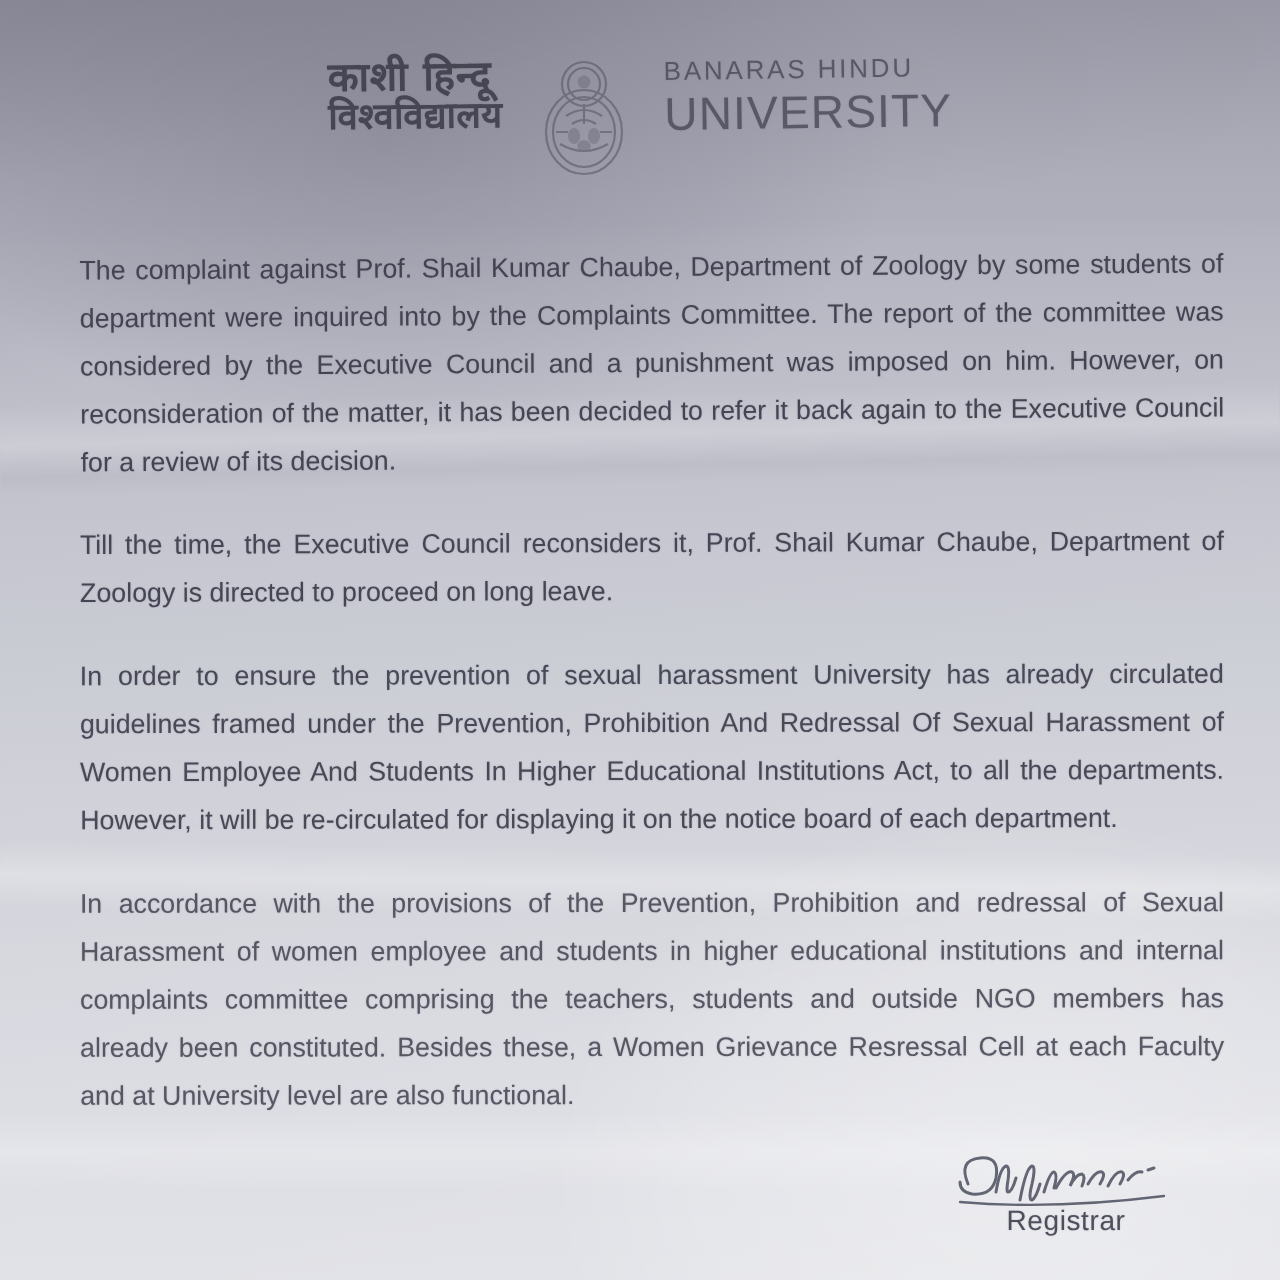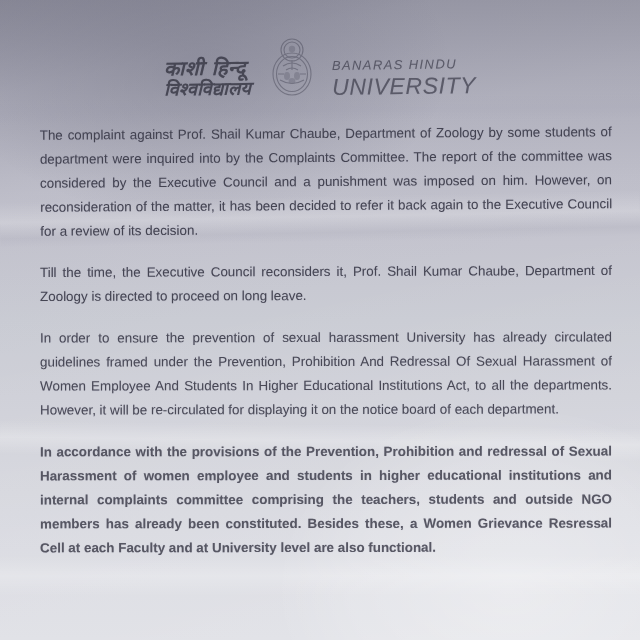--- a/index.html
+++ b/index.html
@@ -112,25 +112,24 @@
       rgba(255,255,255,0) 100%);
   }
 
   
   #letterhead {
     position: absolute;
     left: 0; right: 0;
     top: 28px;
     height: 70px;
     display: flex;
-    align-items: flex-end;
+    align-items: flex-start;
     justify-content: center;
     gap: 14px;
     z-index: 4;
-    font-style: italic;
   }
 
   .hindi-block {
     text-align: left;
     color: #3b3b48;
     font-family: "DejaVu Sans", sans-serif;
     font-weight: 700;
     line-height: 1.06;
     text-shadow: 0 0 1px rgba(120,120,140,0.55);
     opacity: 0.86;
@@ -184,21 +183,21 @@
     margin: 0 0 18px 0;
     text-shadow: 0 0 1px rgba(120,120,142,0.45);
   }
   
   .para-1 {
     transform: rotate(-0.35deg);
     opacity: 0.96;
   }
   .para-2 { transform: rotate(-0.2deg); opacity: 0.95; }
   .para-3 { transform: rotate(-0.12deg); opacity: 0.93; }
-  .para-4 { transform: rotate(-0.08deg); opacity: 0.88; color: #454552; font-weight: bold; }
+  .para-4 { transform: rotate(-0.08deg); opacity: 0.88; color: #454552; }
 
   
   #signature-block {
     position: absolute;
     right: 42px;
     bottom: 22px;
     width: 130px;
     text-align: center;
     z-index: 4;
   }
@@ -262,14 +261,33 @@
 
   </div>
 
   <div id="body-copy">
     <p class="para para-1">The complaint against Prof. Shail Kumar Chaube, Department of Zoology by some students of department were inquired into by the Complaints Committee. The report of the committee was considered by the Executive Council and a punishment was imposed on him. However, on reconsideration of the matter, it has been decided to refer it back again to the Executive Council for a review of its decision.</p>
     <p class="para para-2">Till the time, the Executive Council reconsiders it, Prof. Shail Kumar Chaube, Department of Zoology is directed to proceed on long leave.</p>
     <p class="para para-3">In order to ensure the prevention of sexual harassment University has already circulated guidelines framed under the Prevention, Prohibition And Redressal Of Sexual Harassment of Women Employee And Students In Higher Educational Institutions Act, to all the departments. However, it will be re-circulated for displaying it on the notice board of each department.</p>
     <p class="para para-4">In accordance with the provisions of the Prevention, Prohibition and redressal of Sexual Harassment of women employee and students in higher educational institutions and internal complaints committee comprising the teachers, students and outside NGO members has already been constituted. Besides these, a Women Grievance Resressal Cell at each Faculty and at University level are also functional.</p>
   </div>
 
+  <div id="signature-block">
+    <div id="signature-mark">
+      <svg viewBox="0 0 130 34" xmlns="http://www.w3.org/2000/svg">
+        <g fill="none" stroke="#2f3344" stroke-width="1.5" stroke-linecap="round">
+          <path d="M16 20 q-5 -12 6 -13 q10 -1 8 10 q-2 9 -12 8 q-6 -1 -6 -6"></path>
+          <path d="M30 24 q2 -12 5 -13 q2 0 1 7 q-1 6 0 6 q2 0 4 -7"></path>
+          <path d="M42 28 q3 -16 6 -17 q2 0 0 9 q-2 8 0 8 q2 -1 4 -8"></path>
+          <path d="M54 24 q3 -10 5 -10 q2 1 0 8"></path>
+          <path d="M60 22 q5 -9 8 -8 q2 1 -1 7 q3 -6 6 -6 q2 1 0 6"></path>
+          <path d="M76 20 q4 -7 7 -6 q2 1 -1 6"></path>
+          <path d="M86 21 q4 -8 7 -7 q2 1 -1 6"></path>
+          <path d="M96 18 q4 -5 7 -4"></path>
+          <path d="M106 13 l3 -1"></path>
+        </g>
+        <path d="M12 29 q46 4 102 -3" fill="none" stroke="#2f3344" stroke-width="1.2" stroke-linecap="round"></path>
+      </svg>
+    </div>
+    <div id="registrar-label">Registrar</div>
+  </div>
 
 </div>
 
 </body></html>

